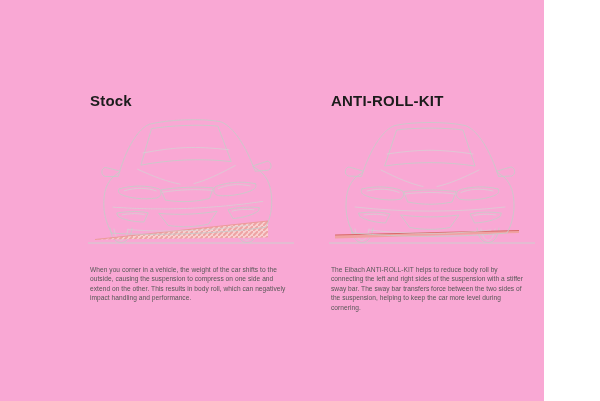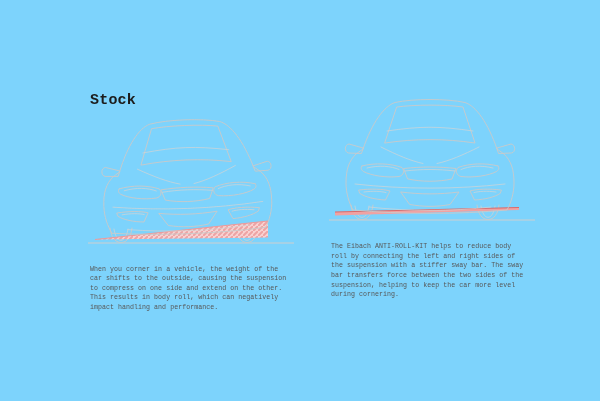--- a/index.html
+++ b/index.html
@@ -1,21 +1,21 @@
 <!DOCTYPE html>
 <html><head>
 <meta charset="utf-8">
 <style>
   html,body{margin:0;padding:0;background:#fff;}
   .stage{
     position:relative;
-    width:600px;height:401px;
-    background:#7dd3fc;
+    width:544px;height:401px;
+    background:#f9a8d4;
     overflow:hidden;
-    font-family:Liberation Mono, monospace;
+    font-family:Liberation Sans, sans-serif;
   }
   .panel{position:absolute;top:93px;width:208px;}
   .panel.left{left:88px;}
   .panel.right{left:329px;}
   .panel-title{
     margin:0 0 6px 2px;
     font-size:15px;
     font-weight:700;
     letter-spacing:.2px;
     color:#1c1c1c;
@@ -102,20 +102,21 @@
       </g>
       <g transform="rotate(-2.2 30 120)">
         <use href="#car-body" width="208" height="134"></use>
       </g>
     </svg>
 
     <p class="panel-desc">When you corner in a vehicle, the weight of the car shifts to the outside, causing the suspension to compress on one side and extend on the other. This results in body roll, which can negatively impact handling and performance.</p>
   </section>
 
   <section class="panel right">
+    <h2 class="panel-title">ANTI-ROLL-KIT</h2>
 
     <svg class="car-box" viewBox="0 0 208 134">
       <line class="ground" x1="0" y1="127" x2="206" y2="127"></line>
       <use href="#car-wheels" width="208" height="134"></use>
       <g>
         <polygon points="6,119 190,114.5 190,117 6,122.5" fill="#f0a2a2"></polygon>
         <path d="M6,119 L190,114.5" fill="none" stroke="#d96a6a" stroke-width="1.1"></path>
       </g>
       <g>
         <use href="#car-body" width="208" height="134"></use>

